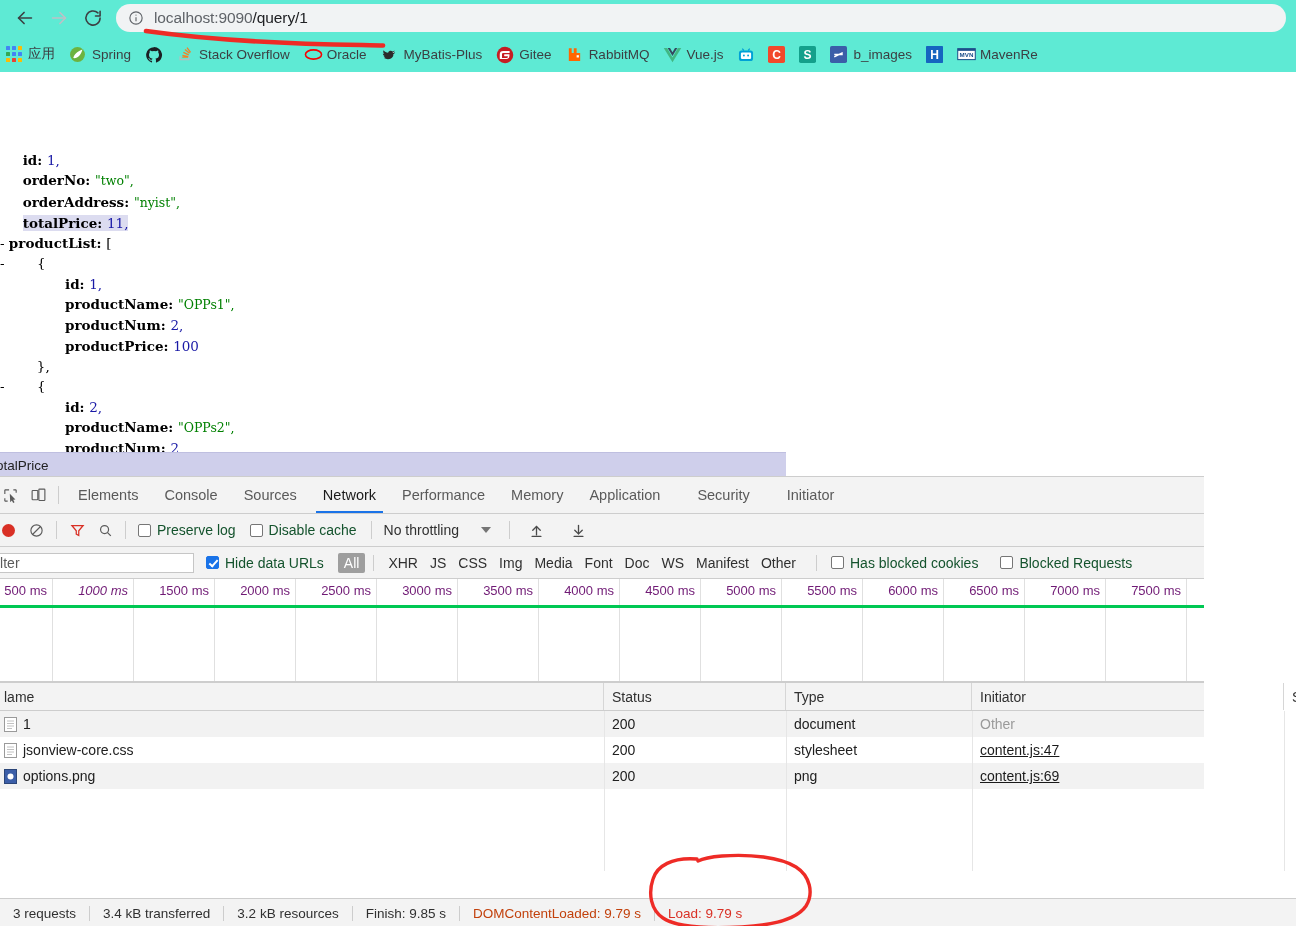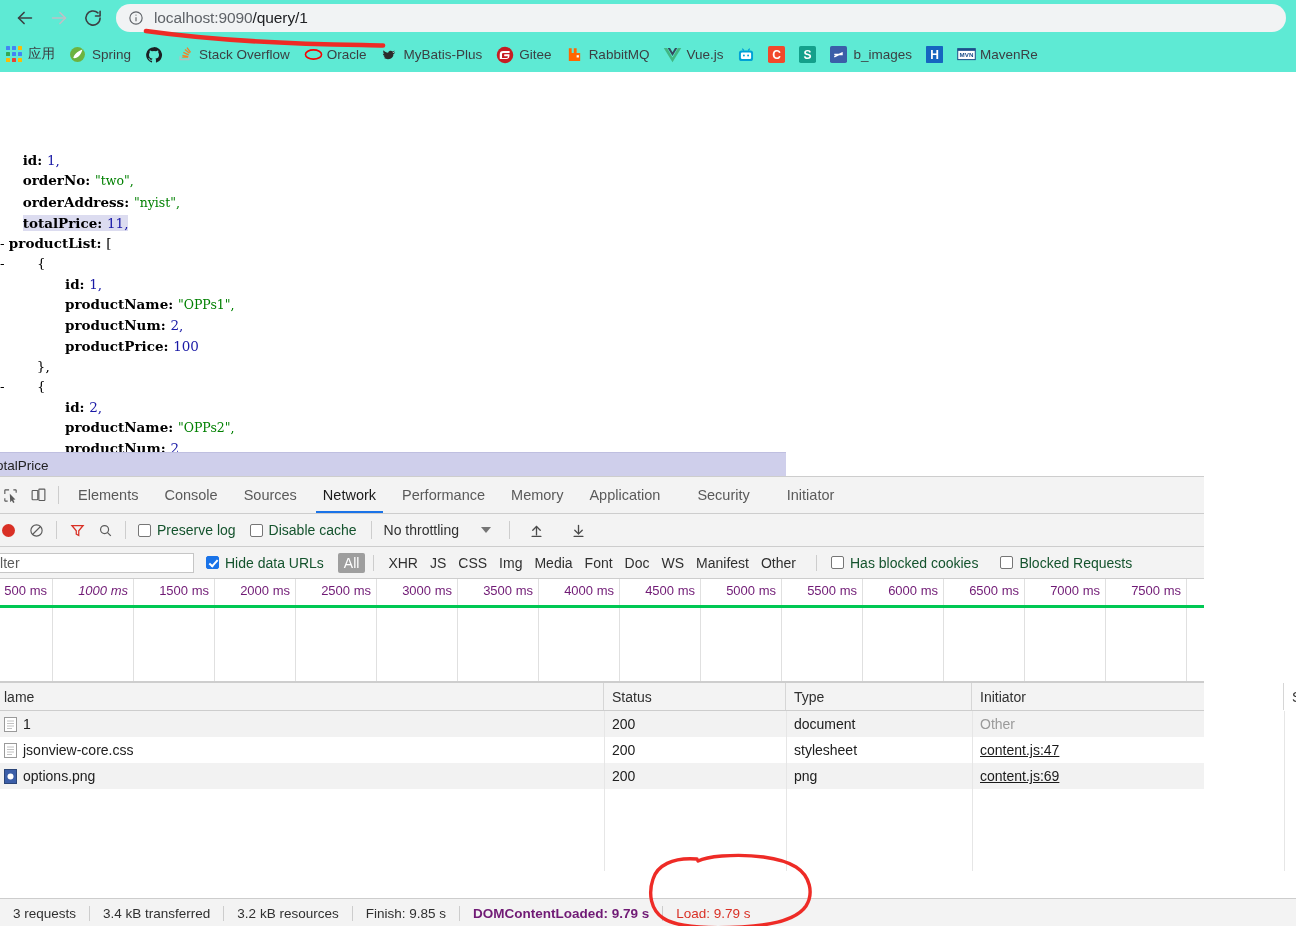--- a/index.html
+++ b/index.html
@@ -178,21 +178,21 @@
   .file-ico { width: 13px; height: 15px; flex: none; margin-right: 6px; }
 
   
   .dt-status {
     position: absolute; left: 0; bottom: 0; width: 1296px; height: 28px;
     background: #f3f3f3; border-top: 1px solid #cdcdcd;
     display: flex; align-items: center; font-size: 13.5px; color: #303030;
   }
   .st-item { padding: 0 13px; white-space: nowrap; }
   .st-sep { width: 1px; height: 15px; background: #cdcdcd; flex: none; }
-  .st-blue { color: #701a75; font-weight: bold; }
+  .st-blue { color: #c2410c; }
   .st-red { color: #d93025; }
 
   
   .annot { position: absolute; left: 0; top: 0; width: 1296px; height: 926px; pointer-events: none; }
 </style>
 </head>
 <body>
 
 <div id="root">
 

